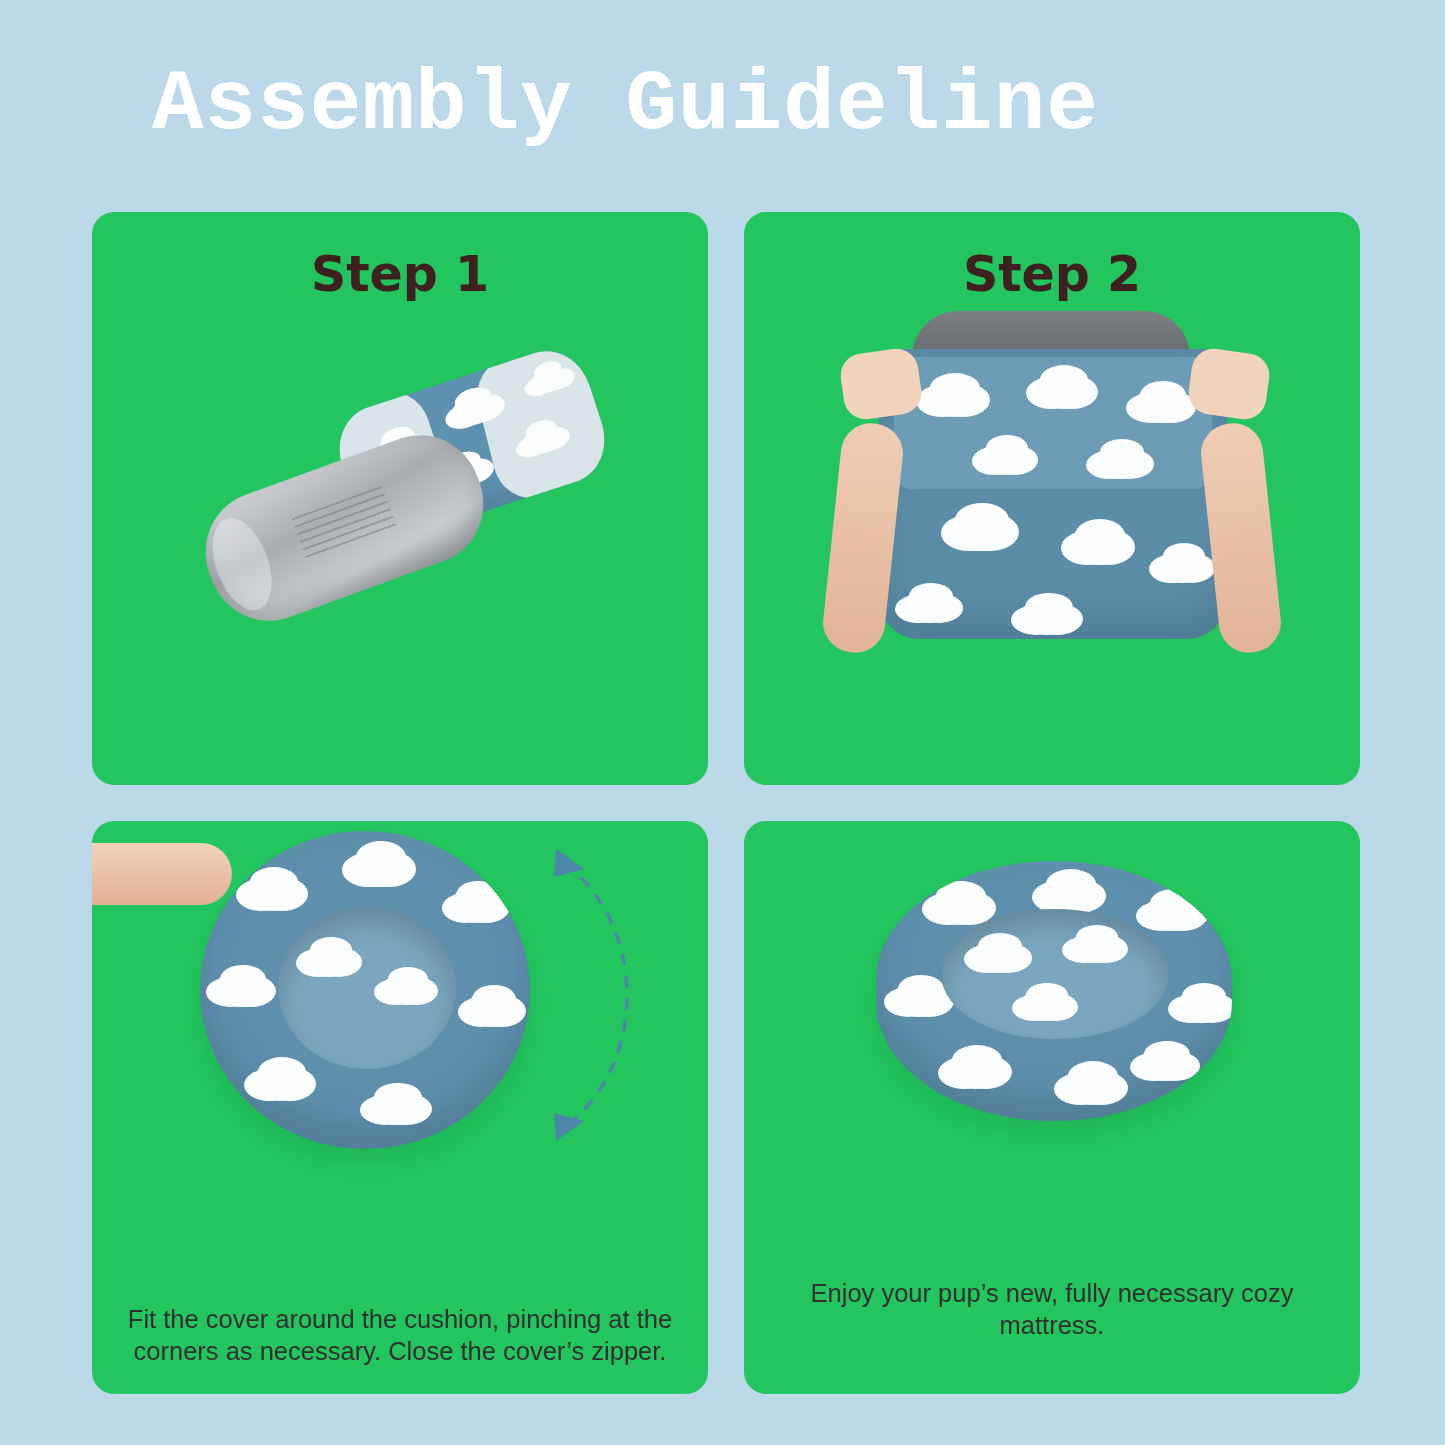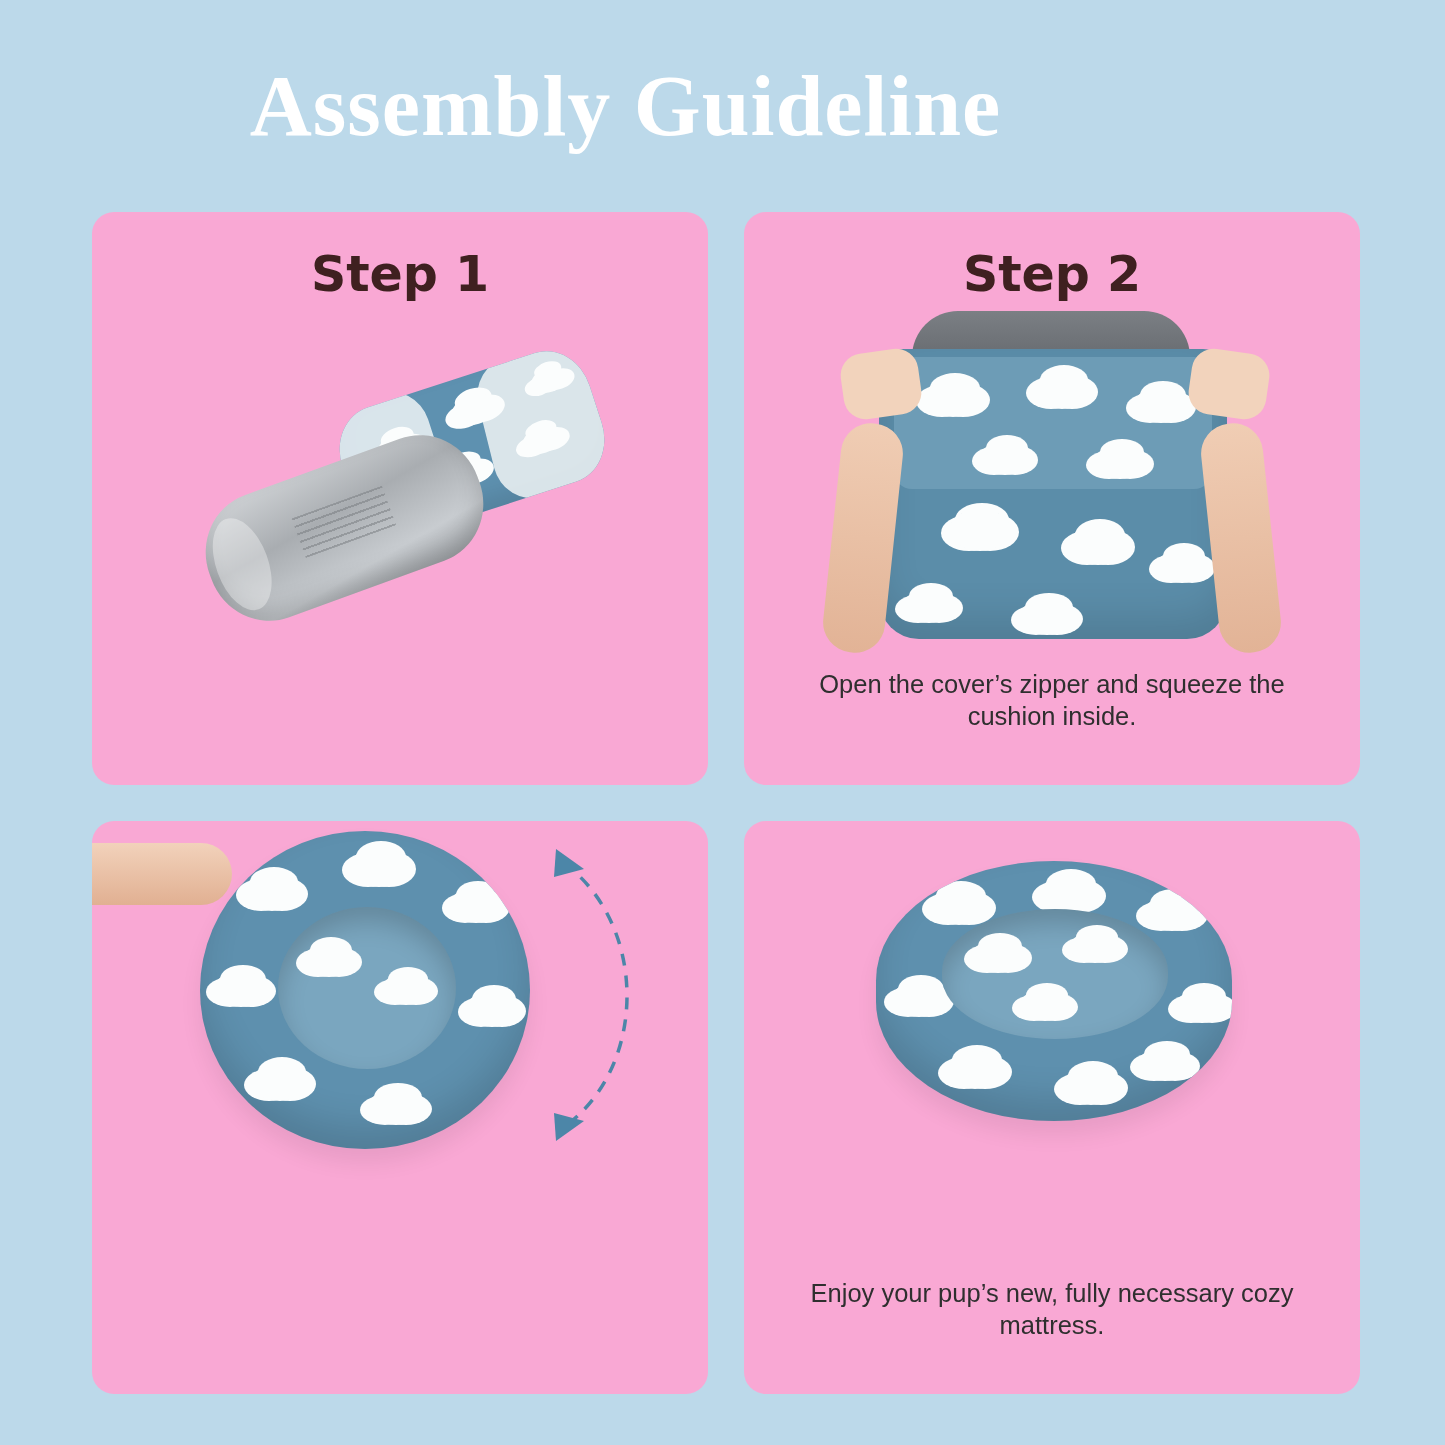--- a/index.html
+++ b/index.html
@@ -18,38 +18,38 @@
     width: 1445px;
     height: 1445px;
     box-sizing: border-box;
   }
   .title {
     position: absolute;
     top: 56px;
     left: 0;
     width: 1251px;
     text-align: center;
-    font-family: Liberation Serif, serif;
+    font-family: Liberation Mono, monospace;
     font-weight: bold;
     font-size: 86px;
     letter-spacing: 1px;
     color: #ffffff;
   }
   .grid {
     position: absolute;
     top: 212px;
     left: 92px;
     width: 1268px;
     display: grid;
     grid-template-columns: 616px 616px;
     grid-template-rows: 573px 573px;
     gap: 36px;
   }
   .card {
-    background: #f9a8d4;
+    background: #22c55e;
     border-radius: 22px;
     position: relative;
     overflow: hidden;
   }
   .step-title {
     text-align: center;
     margin-top: 34px;
     font-family: "DejaVu Sans", sans-serif;
     font-weight: bold;
     font-size: 49px;
@@ -257,21 +257,20 @@
           <div class="cloud" style="left:86px; top:84px; width:50px; height:34px;"></div>
           <div class="cloud" style="left:200px; top:88px; width:52px; height:34px;"></div>
         </div>
 
         <div class="arm" style="left:88px; top:120px; transform:rotate(6deg);"></div>
         <div class="hand" style="left:98px; top:48px; transform:rotate(-8deg);"></div>
         <div class="arm" style="left:466px; top:120px; transform:rotate(-6deg);"></div>
         <div class="hand" style="left:446px; top:48px; transform:rotate(8deg);"></div>
 
       </div>
-      <div class="caption two-line">Open the cover’s zipper and squeeze the cushion inside.</div>
     </div>
 
     <div class="card">
       <div class="art">
 
         <div class="s3-arm"></div>
 
         <div class="bed-outer" style="left:108px; top:10px; width:330px; height:318px;">
           <div class="cloud" style="left:44px; top:42px; width:56px; height:38px;"></div>
           <div class="cloud" style="left:150px; top:16px; width:58px; height:40px;"></div>
@@ -286,20 +285,21 @@
           </div>
         </div>
 
         <svg class="arrow-svg" width="160" height="330" viewBox="0 0 160 330">
           <path class="dash" d="M 34 34 C 118 96, 118 238, 34 298"></path>
           <polygon class="arrhead" points="26,20 54,40 24,48"></polygon>
           <polygon class="arrhead" points="26,312 54,292 24,284"></polygon>
         </svg>
 
       </div>
+      <div class="caption">Fit the cover around the cushion, pinching at the corners as necessary. Close the cover’s zipper.</div>
     </div>
 
     <div class="card">
       <div class="art">
 
         <div class="bed-outer" style="left:132px; top:40px; width:356px; height:260px; border-radius:50%/46%;">
           <div class="cloud" style="left:54px; top:26px; width:58px; height:38px;"></div>
           <div class="cloud" style="left:164px; top:14px; width:58px; height:38px;"></div>
           <div class="cloud" style="left:268px; top:34px; width:56px; height:36px;"></div>
           <div class="cloud" style="left:16px; top:120px; width:54px; height:36px;"></div>

